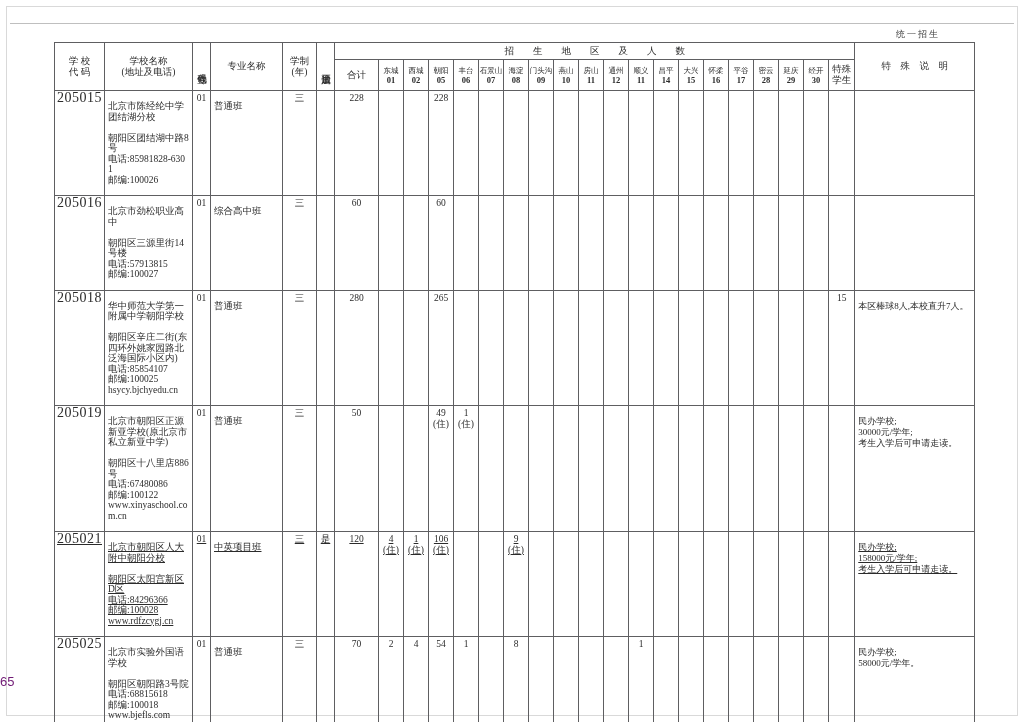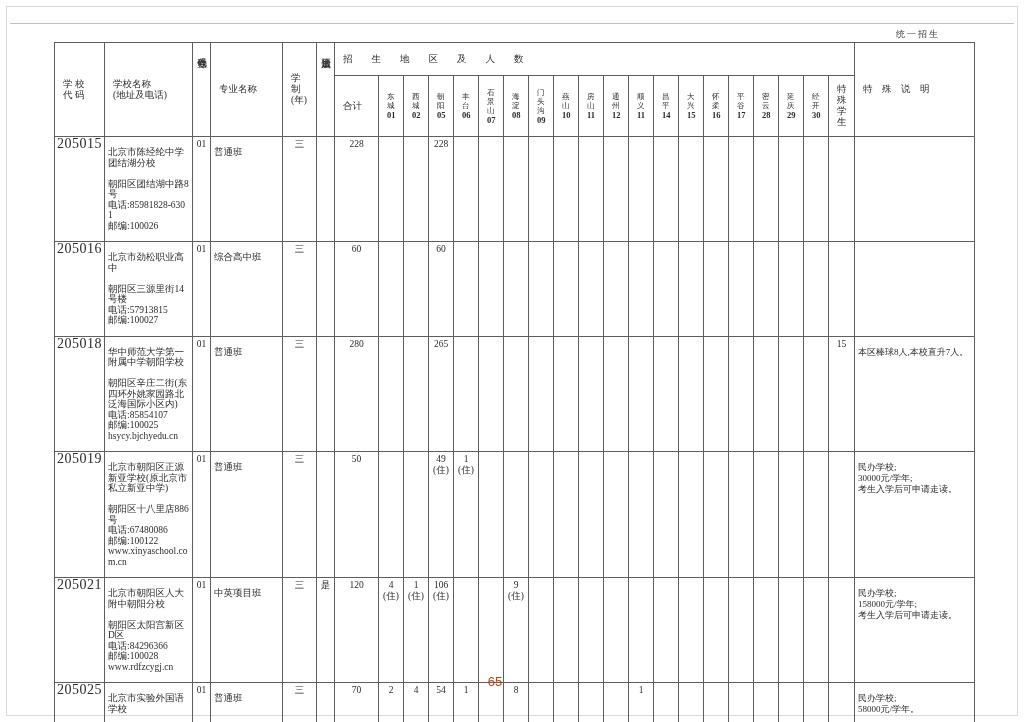--- a/index.html
+++ b/index.html
@@ -7,39 +7,39 @@
        font-family:"Liberation Serif","DejaVu Serif",serif;color:#2b2b2b}
   .page{position:relative;width:1024px;height:722px;overflow:hidden;background:#fff}
   .frame{position:absolute;top:6px;left:6px;right:6px;bottom:6px;border:1px solid #d9d9d9;pointer-events:none}
   .top-rule{position:absolute;top:23px;left:10px;right:10px;height:1px;background:#bfbfbf}
   .corner{position:absolute;top:28px;right:84px;font-size:9px;letter-spacing:2px;color:#3f3f3f}
 
   table.grid{position:absolute;top:42px;left:54px;width:920px;
              border-collapse:collapse;table-layout:fixed}
   .grid th,.grid td{border:1px solid #5e5e61;overflow:hidden}
 
-  .grid thead th{vertical-align:middle;text-align:left;font-weight:normal;
-                 white-space:pre-line;font-size:9.5px;line-height:11px;padding:8px}
+  .grid thead th{vertical-align:middle;text-align:center;font-weight:normal;
+                 white-space:pre-line;font-size:9.5px;line-height:11px;padding:0}
   th.band{height:16px;font-size:10px}
   tr.hrow2 th{height:30px}
   th.vert{writing-mode:vertical-lr;text-orientation:upright;font-size:8px;line-height:9px;padding:1px 0}
   th.dist .dname{font-size:7.5px;line-height:9px}
   th.dist .dnum{font-size:8.5px;font-weight:bold;line-height:10px}
   th.ss{font-weight:bold;font-size:8.5px;line-height:10px}
   th.noteh{font-size:9.5px}
 
   .grid td{font-size:9.5px;line-height:10.5px;vertical-align:top;
            white-space:pre-line;word-break:break-all;padding:2px 1px}
   td.c-center{text-align:center}
   td.c-left{text-align:left;padding:10px 3px}
   td.code{font-size:14px;letter-spacing:.5px}
   td.note{font-size:9px;line-height:11px}
 
-  .pagenum{position:absolute;top:674px;left:0;width:990px;text-align:center;
-           font-size:13px;color:#c2410c;font-family:"Liberation Sans","DejaVu Sans",sans-serif}
+  .pagenum{position:absolute;top:674px;left:0;width:990px;text-align:left;
+           font-size:13px;color:#701a75;font-family:"Liberation Sans","DejaVu Sans",sans-serif}
 </style>
 </head>
 <body>
 
 <div class="page">
   <div class="frame"></div>
   <div class="top-rule"></div>
   <div class="corner">统一招生</div>
 
   <table class="grid">
@@ -242,21 +242,21 @@
           <td class="c-center"></td>
           <td class="c-center"></td>
           <td class="c-center"></td>
           <td class="c-center"></td>
           <td class="c-center"></td>
           <td class="c-center"></td>
           <td class="c-left note">民办学校;
 30000元/学年;
 考生入学后可申请走读。</td>
         </tr>
-        <tr style="height: 84px;">
+        <tr style="height: 84px; text-decoration: underline;">
           <td class="c-center code">205021</td>
           <td class="c-left">北京市朝阳区人大附中朝阳分校
 
 朝阳区太阳宫新区D区
 电话:84296366
 邮编:100028
 www.rdfzcygj.cn</td>
           <td class="c-center">01</td>
           <td class="c-left">中英项目班</td>
           <td class="c-center">三</td>

